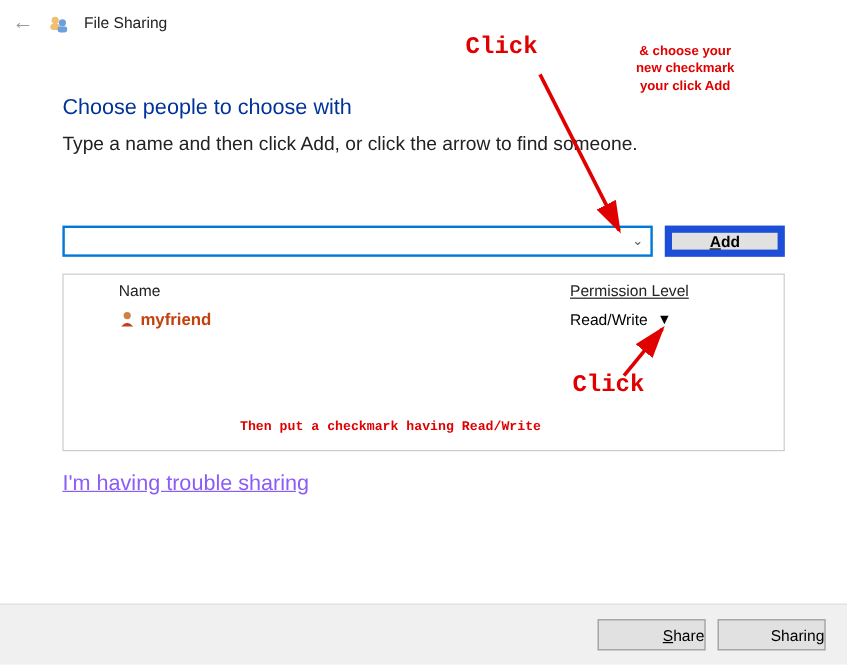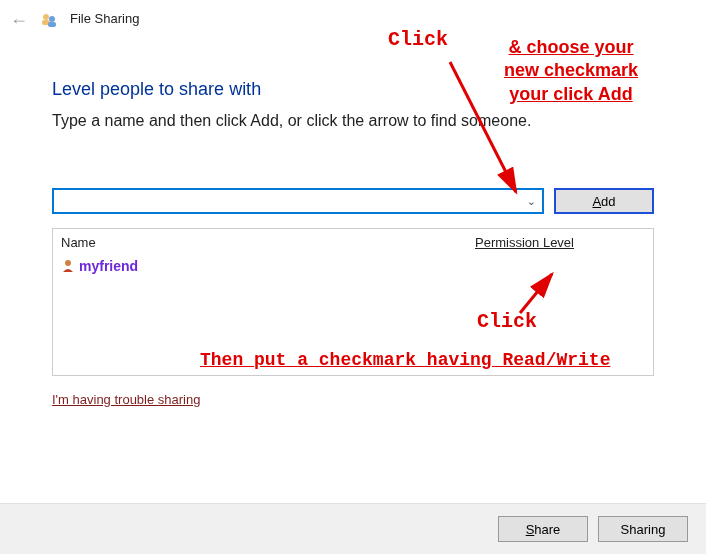--- a/index.html
+++ b/index.html
@@ -7,60 +7,60 @@
     .topbar { display: flex; align-items: center; padding: 8px 10px; gap: 12px; }
     .back-arrow { color: #9a9a9a; font-size: 18px; }
     .title-icon { width: 18px; height: 18px; display: inline-block; }
     .window-title { font-size: 13px; color: #222; }
     .content { padding: 0 52px; }
     .heading { color: #003399; font-size: 18px; font-weight: 400; margin-top: 42px; }
     .subtext { margin-top: 12px; font-size: 16px; color: #222; }
     .input-row { display: flex; gap: 10px; margin-top: 58px; }
     .combo { flex: 1; height: 26px; border: 2px solid #0078d7; background: #fff; position: relative; }
     .combo .chev { position: absolute; right: 6px; top: 50%; transform: translateY(-50%); font-size: 11px; color: #555; }
-    .add-btn { width: 100px; height: 26px; border: 2px solid #1d4ed8; background: #e1e1e1; font-size: 13px; cursor: pointer; }
+    .add-btn { width: 100px; height: 26px; border: 6px solid #1d4ed8; background: #e1e1e1; font-size: 13px; cursor: pointer; font-weight: bold; }
     .add-btn span { text-decoration: underline; text-decoration-color: #000; }
     .list { border: 1px solid #ccc; margin-top: 14px; height: 148px; }
     .list-header { display: flex; padding: 6px 8px; color: #222; font-size: 13px; }
-    .col-name { flex: 1; }
+    .col-name { flex: 1; margin-left: 38px; }
     .col-perm { width: 170px; text-decoration: underline; }
     .list-row { display: flex; padding: 2px 8px; align-items: center; }
     .user-icon { width: 14px; height: 14px; display: inline-block; margin-right: 4px; }
-    .user-name { color: #6d28d9; font-weight: bold; font-size: 14px; }
+    .user-name { color: #c2410c; font-weight: bold; font-size: 14px; }
     .perm-val { width: 170px; display: flex; align-items: center; gap: 8px; }
     .perm-chev { font-size: 12px; }
-    .help-link { display: inline-block; margin-top: 16px; color: #7f1d1d; text-decoration: underline; cursor: pointer; font-size: 13px; }
+    .help-link { display: inline-block; margin-top: 16px; color: #8b5cf6; text-decoration: underline; cursor: pointer; font-size: 18px; }
     .footer { position: absolute; bottom: 0; left: 0; right: 0; background: #f0f0f0; border-top: 1px solid #e0e0e0; padding: 12px 18px; display: flex; justify-content: flex-end; gap: 10px; }
-    .footer button { width: 90px; height: 26px; border: 1px solid #999; background: #e1e1e1; font-size: 13px; cursor: pointer; }
+    .footer button { width: 90px; height: 26px; border: 1px solid #999; background: #e1e1e1; font-size: 13px; cursor: pointer; text-align: right; }
     .share-btn .u { text-decoration: underline; }
 
     
     .anno { position: absolute; pointer-events: none; color: #e00000; font-family: "Courier New", monospace; }
     .anno-big { font-size: 20px; font-weight: bold; }
-    .anno-txt { font-size: 18px; font-weight: bold; line-height: 1.3; text-decoration: underline; }
+    .anno-txt { font-size: 11px; font-weight: bold; line-height: 1.3; }
     .arrow-svg { position: absolute; pointer-events: none; }
   </style>
 </head>
 <body>
 
 <div class="topbar">
   <span class="back-arrow">←</span>
   <span class="title-icon">
     <svg viewBox="0 0 18 18">
         <circle cx="6" cy="7" r="3" fill="#f0c070"></circle>
         <circle cx="12" cy="9" r="3" fill="#6aa0e0"></circle>
         <rect x="2" y="10" width="8" height="5" rx="2" fill="#f0c070"></rect>
         <rect x="8" y="12" width="8" height="5" rx="2" fill="#6aa0e0"></rect>
       </svg>
   </span>
   <span class="window-title">File Sharing</span>
 </div>
 
 <div class="content">
-  <div class="heading">Level people to share with</div>
+  <div class="heading">Choose people to choose with</div>
   <div class="subtext">Type a name and then click Add, or click the arrow to find someone.</div>
 
   <div class="input-row">
     <div class="combo">
       <span class="chev">⌄</span>
     </div>
     <button class="add-btn"><span>A</span><span style="text-decoration:none">dd</span></button>
   </div>
 
   <div class="list">
@@ -70,20 +70,24 @@
     </div>
     <div class="list-row">
       <div class="col-name" style="display:flex;align-items:center">
         <span class="user-icon">
           <svg viewBox="0 0 14 14">
               <circle cx="7" cy="4" r="3" fill="#d08040"></circle>
               <path d="M2 13 Q7 7 12 13 Z" fill="#c04020"></path>
             </svg>
         </span>
         <span class="user-name">myfriend</span>
+      </div>
+      <div class="perm-val">
+        <span>Read/Write</span>
+        <span class="perm-chev">▼</span>
       </div>
     </div>
   </div>
 
   <a class="help-link">I'm having trouble sharing</a>
 </div>
 
 <div class="footer">
   <button class="share-btn"><span class="u">S</span><span>hare</span></button>
   <button>Sharing</button>

